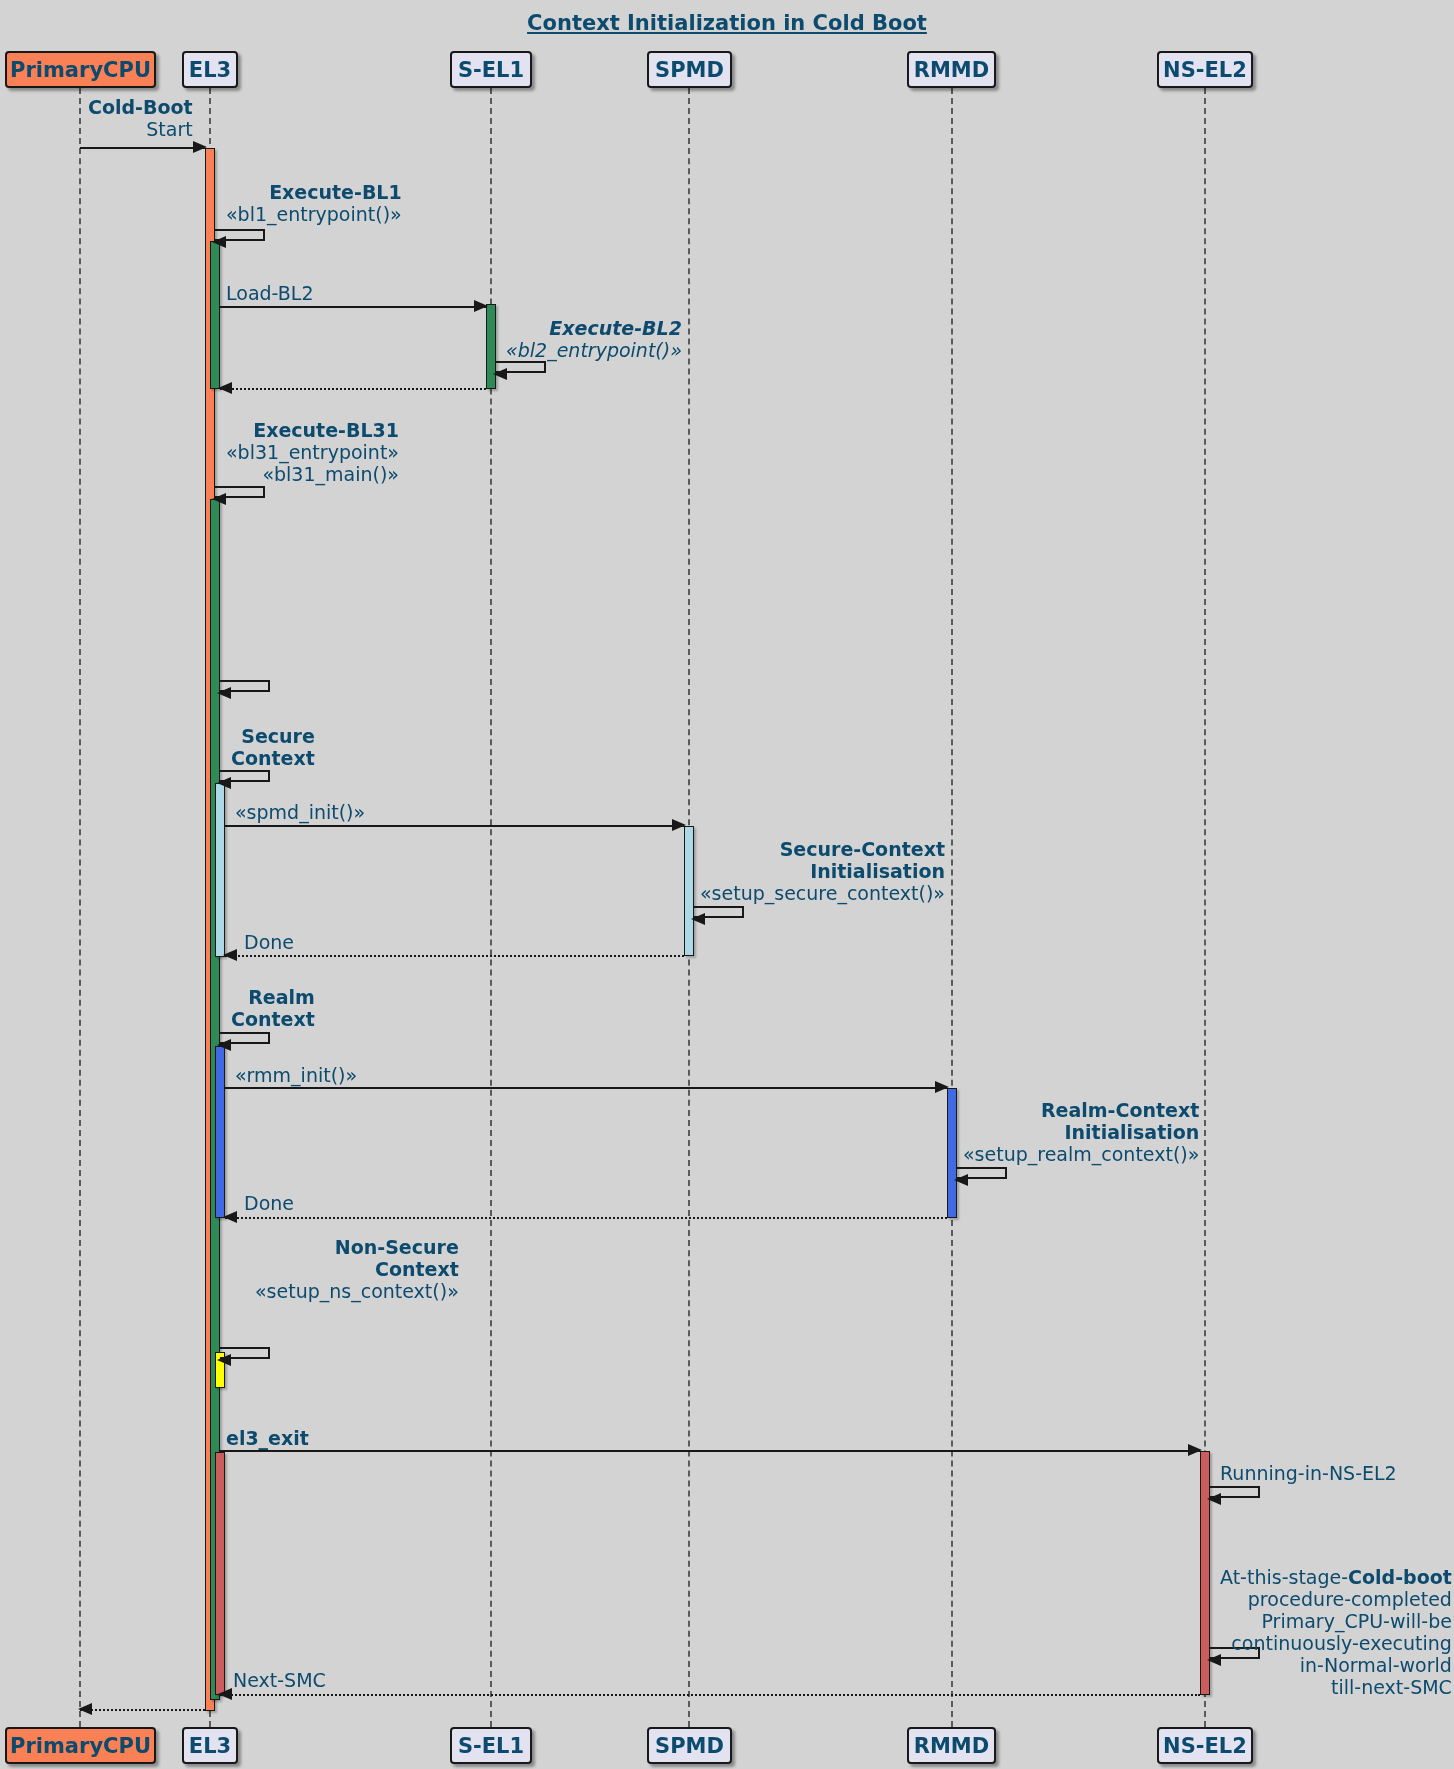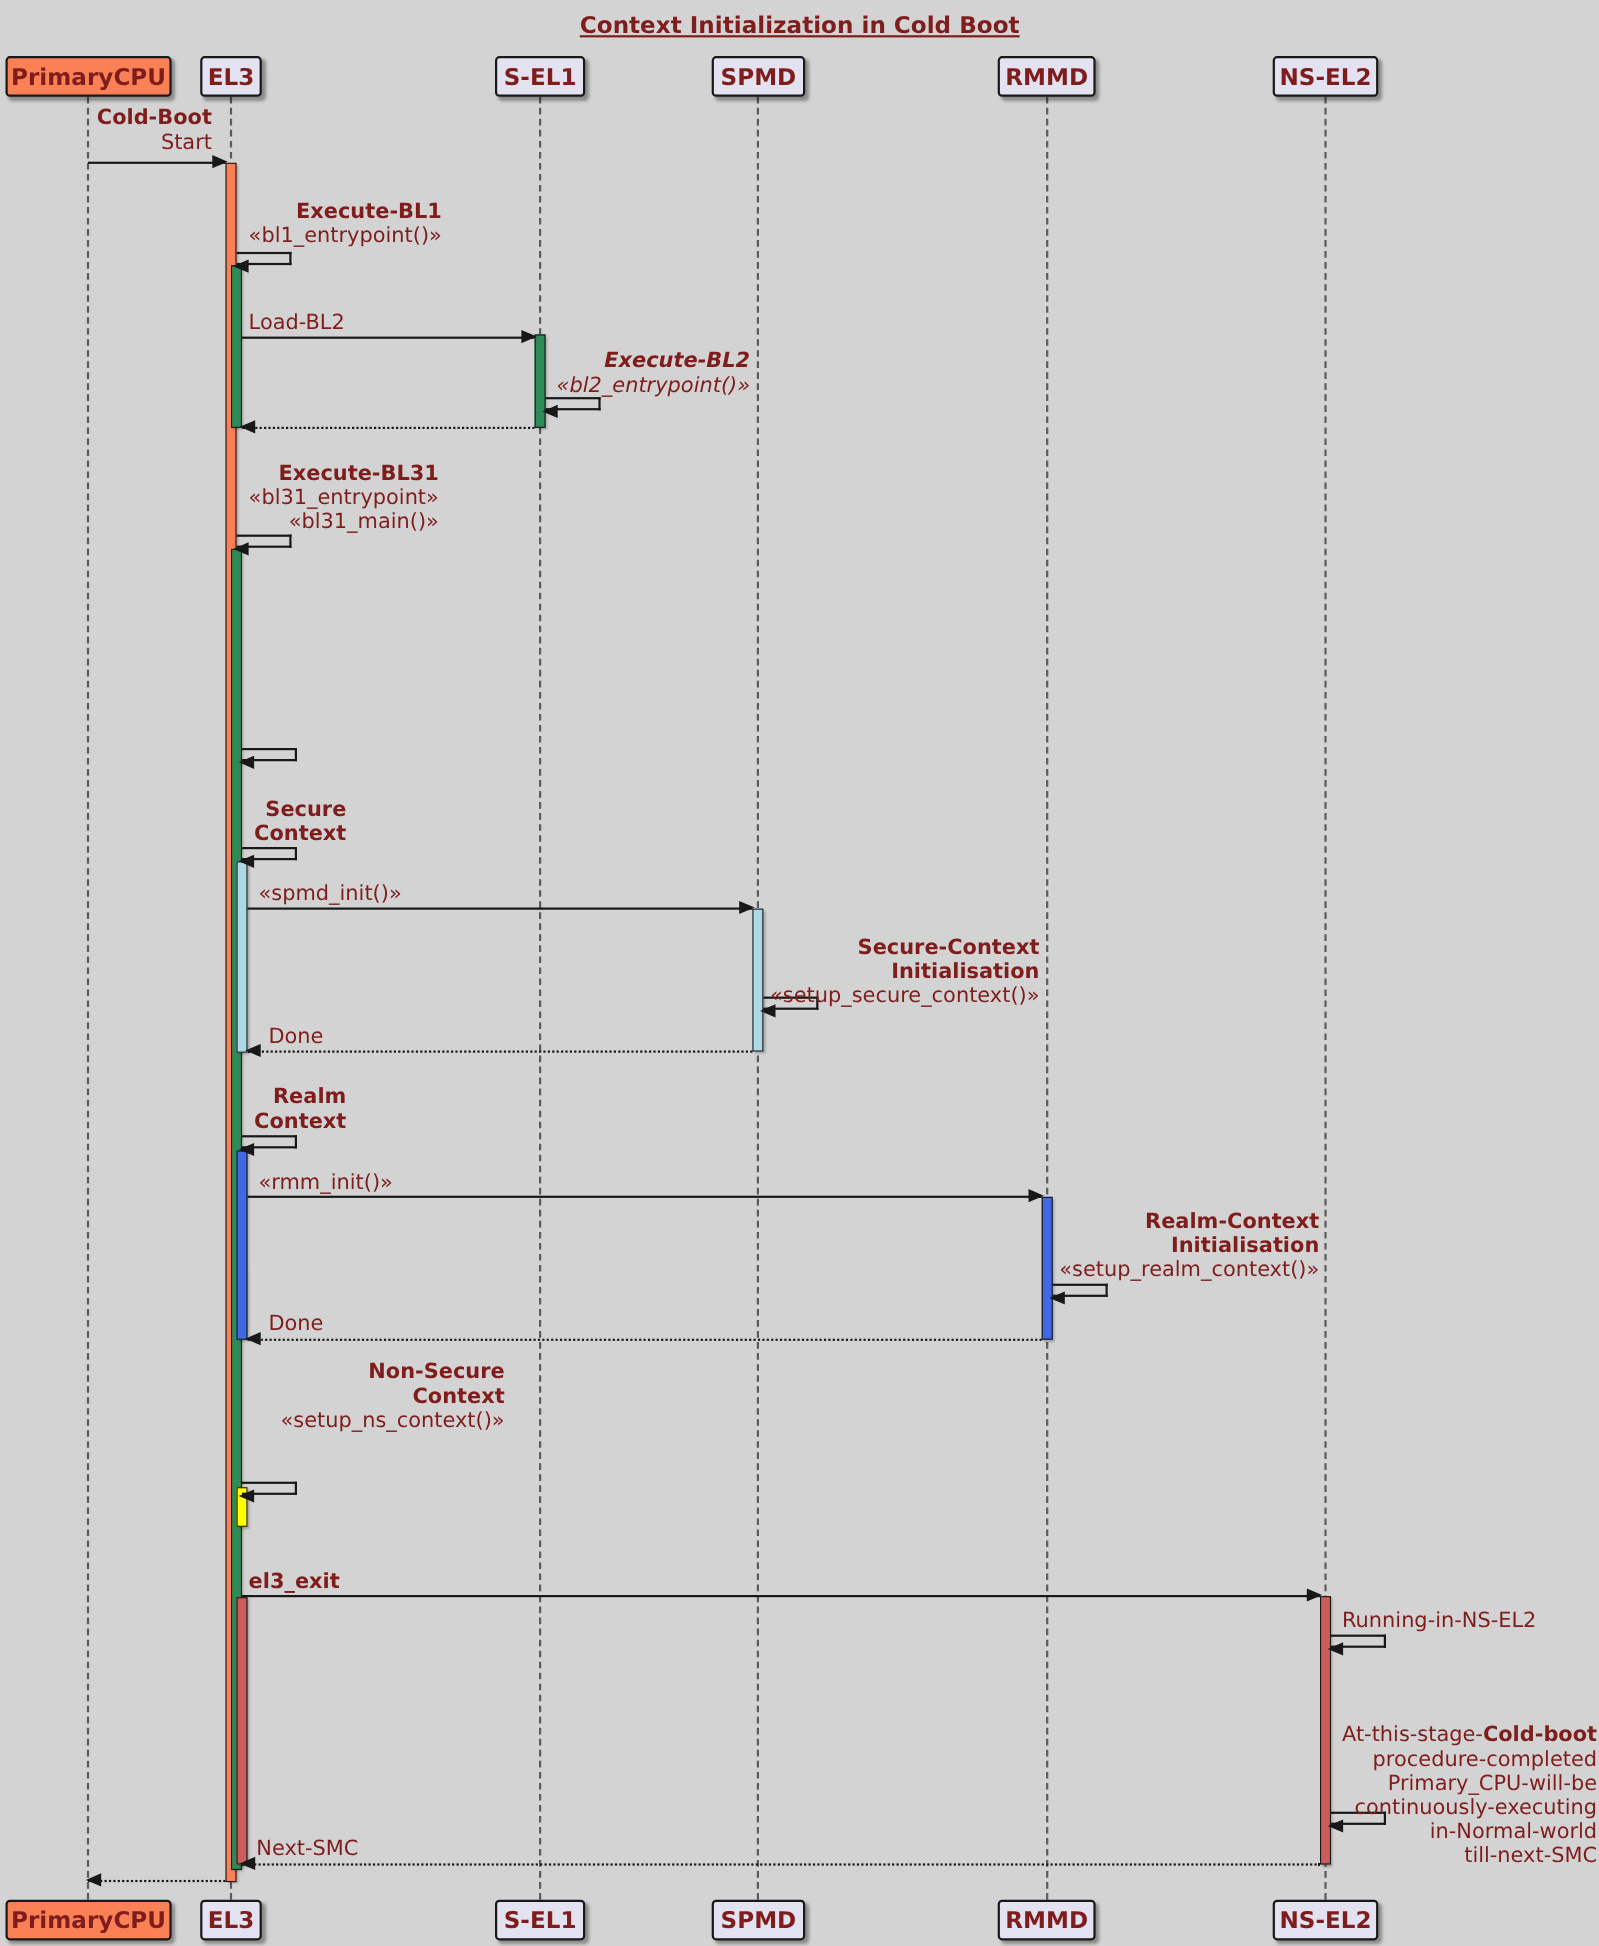--- a/index.html
+++ b/index.html
@@ -1,17 +1,17 @@
 <!DOCTYPE html>
 <html><head>
 <meta charset="utf-8">
 <style>
   html,body{margin:0;padding:0;}
   body{background:#D3D3D3;font-family:"DejaVu Sans",sans-serif;}
-  .diagram{position:relative;width:1454px;height:1769px;background:#D3D3D3;overflow:hidden;color:#7f1d1d;}
+  .diagram{position:relative;width:1454px;height:1769px;background:#D3D3D3;overflow:hidden;color:#0c4a6e;}
   .title{position:absolute;top:11px;left:0;width:100%;text-align:center;font-size:21px;font-weight:bold;text-decoration:underline;}
   .lifeline{position:absolute;width:0;border-left:2px dashed #5B5B5B;top:88px;height:1639px;}
   .box{position:absolute;height:37px;background:#E2E2F0;border:2.5px solid #181818;border-radius:4px;
        display:flex;align-items:center;justify-content:center;font-weight:bold;font-size:21px;
        box-shadow:3px 3px 3px rgba(0,0,0,0.35);box-sizing:border-box;}
   .box.cpu{background:#FA8055;}
   .bar{position:absolute;width:10px;border:1.5px solid #181818;box-sizing:border-box;box-shadow:2px 2px 2px rgba(0,0,0,0.25);}
   .bar.orange{background:#FA8055;}
   .bar.green{background:#2E8B57;}
   .bar.lblue{background:#ADD8E6;}
@@ -115,21 +115,21 @@
 
   <div class="msg" style="left:231px;top:725px;">
     <div class="b">Secure</div>
     <div class="b">Context</div>
   </div>
 
   <div class="msg" style="left:235px;top:801px;">
     <div>«spmd_init()»</div>
   </div>
 
-  <div class="msg" style="left:700px;top:838px;margin-top:12px;">
+  <div class="msg" style="left:700px;top:838px;">
     <div class="b">Secure-Context</div>
     <div class="b">Initialisation</div>
     <div>«setup_secure_context()»</div>
   </div>
 
   <div class="msg" style="left:244px;top:931px;">
     <div>Done</div>
   </div>
 
   <div class="msg" style="left:231px;top:986px;">

